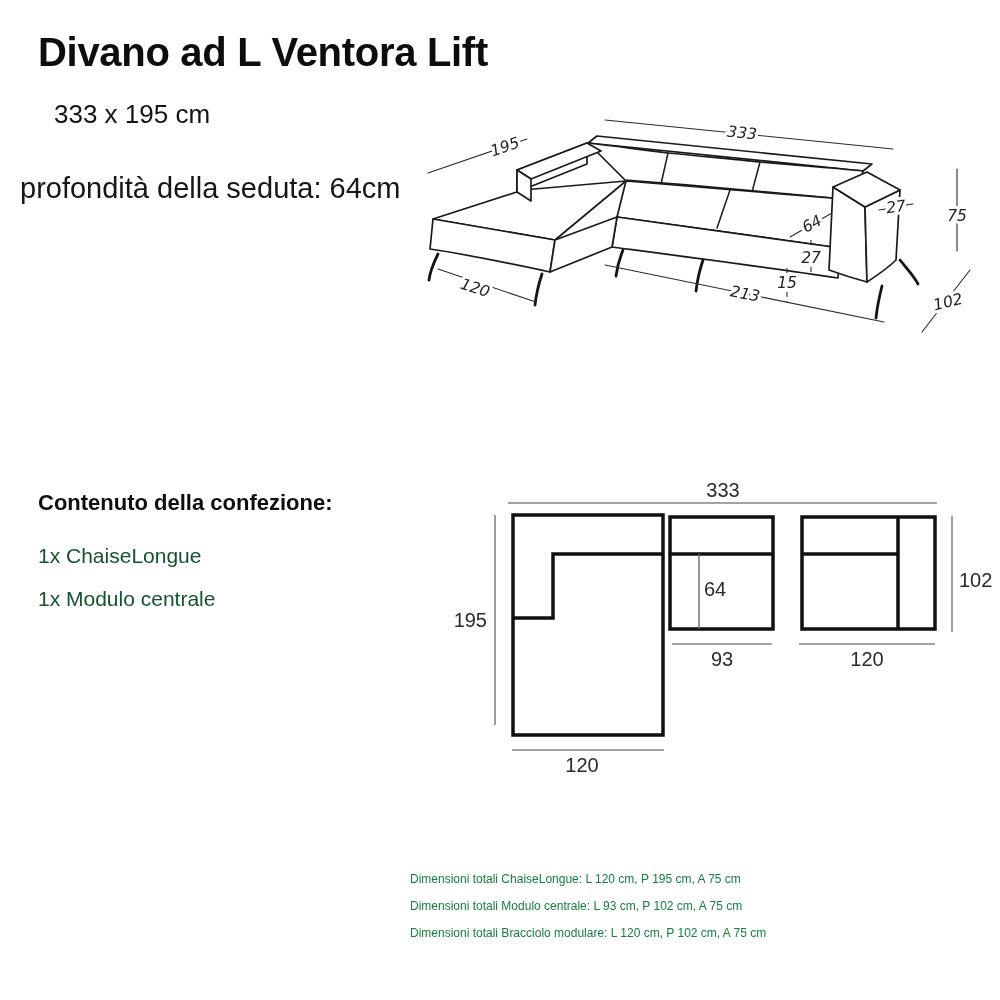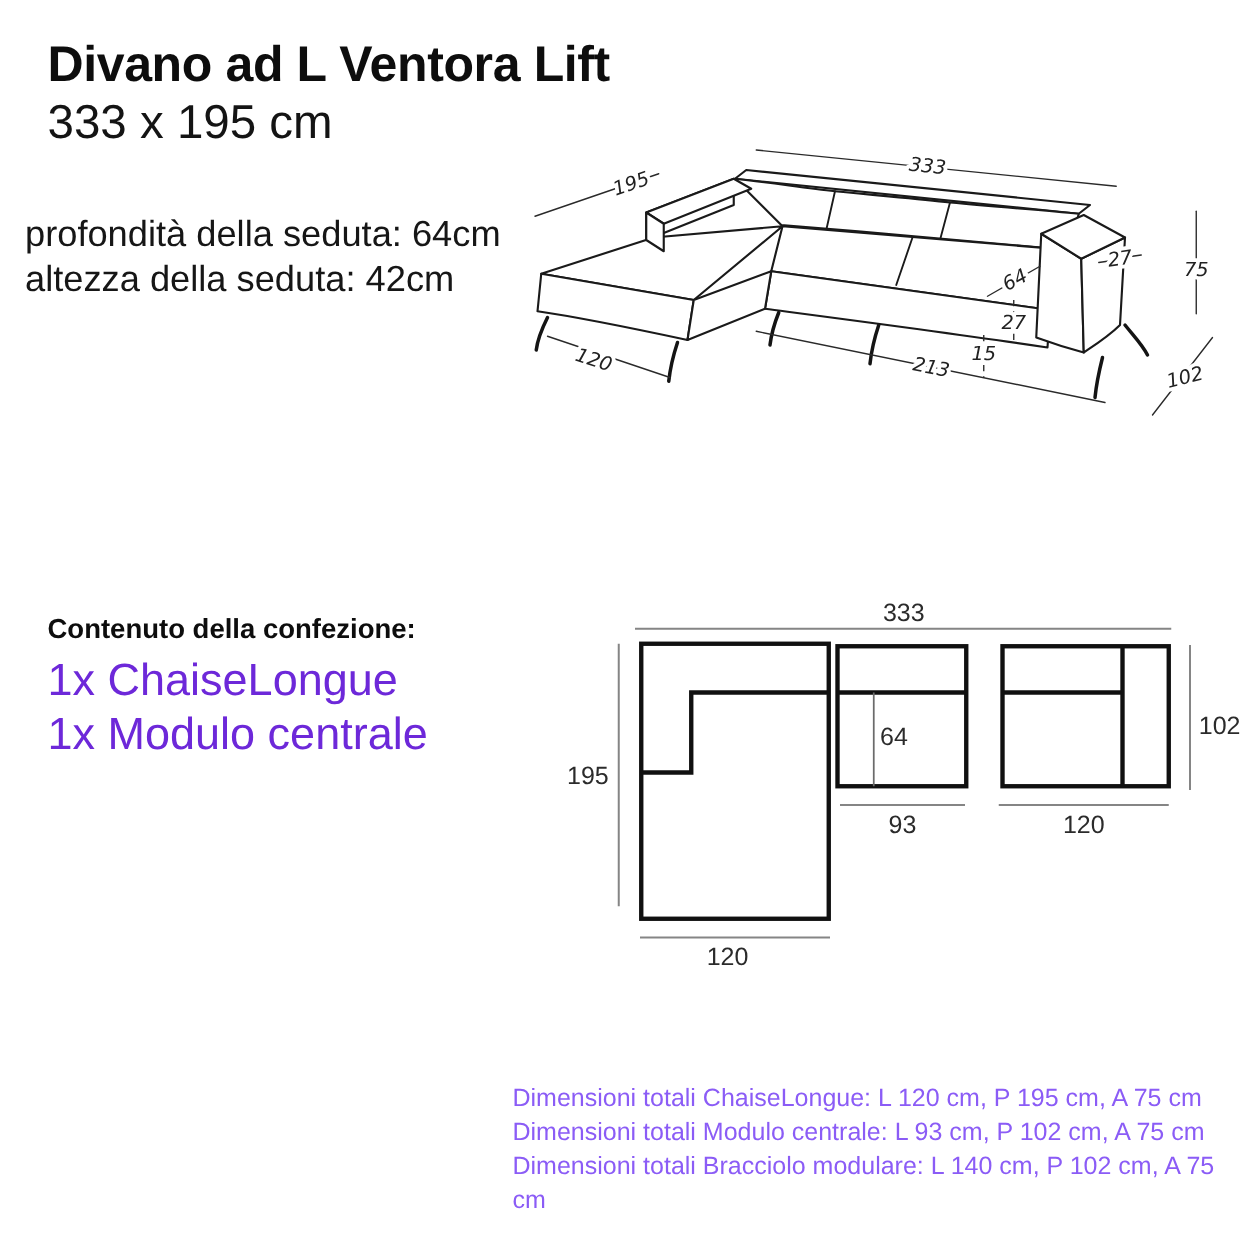--- a/index.html
+++ b/index.html
@@ -1,26 +1,26 @@
 <!DOCTYPE html>
 <html><head>
 <meta charset="utf-8">
 <style>
   html,body{margin:0;padding:0;background:#fff;}
   .page{position:relative;width:1000px;height:1000px;background:#ffffff;overflow:hidden;
         font-family:"Liberation Sans",sans-serif;color:#111;}
   .header{position:absolute;left:38px;top:28px;}
   .title{font-size:40px;line-height:48px;font-weight:700;margin:0;letter-spacing:-0.3px;color:#0d0d0d;}
-  .subtitle{font-size:38px;line-height:44px;font-weight:400;margin:0;color:#141414;}
+  .subtitle{font-size:26px;line-height:44px;font-weight:400;margin:16px;color:#141414;}
   .seat-specs{position:absolute;left:20px;top:170px;font-size:29px;line-height:36px;color:#161616;}
   .package{position:absolute;left:38px;top:484px;}
   .package-heading{font-size:22px;line-height:38px;font-weight:700;margin:0;color:#0d0d0d;}
-  .package-list{margin:0 0 0;padding:0;list-style:none;font-size:36px;line-height:43px;color:#6d28d9;}
+  .package-list{margin:12px 0 0;padding:0;list-style:none;font-size:21px;line-height:43px;color:#14532d;}
   .footer-left{position:absolute;left:38px;top:876px;font-size:22px;line-height:32px;color:#161616;}
-  .footer-right{position:absolute;left:410px;top:866px;font-size:20px;line-height:27px;color:#8b5cf6;}
+  .footer-right{position:absolute;left:410px;top:866px;font-size:12px;line-height:27px;color:#15803d;}
   svg{position:absolute;display:block;overflow:visible;}
   .sofa-svg{left:420px;top:112px;}
   .mod-svg{left:440px;top:480px;}
   .outline{fill:#ffffff;stroke:#1a1a1a;stroke-width:1.7;stroke-linejoin:round;stroke-linecap:round;}
   .seamline{fill:none;stroke:#1a1a1a;stroke-width:1.5;stroke-linecap:round;}
   .leg{fill:none;stroke:#141414;stroke-width:2.8;stroke-linecap:round;}
   .dim{fill:none;stroke:#2a2a2a;stroke-width:1.1;stroke-linecap:round;}
   .dimdash{fill:none;stroke:#2a2a2a;stroke-width:1.1;stroke-dasharray:5 4;}
   .dimlabel{font-family:"DejaVu Sans",sans-serif;font-style:italic;font-size:15.5px;fill:#222;
             text-anchor:middle;paint-order:stroke;stroke:#ffffff;stroke-width:6px;stroke-linejoin:round;}
@@ -35,21 +35,20 @@
 
 <div class="page">
 
   <div class="header">
     <h1 class="title">Divano ad L Ventora Lift</h1>
     <h2 class="subtitle">333 x 195 cm</h2>
   </div>
 
   <div class="seat-specs">
     <div>profondità della seduta: 64cm</div>
-    <div>altezza della seduta: 42cm</div>
   </div>
 
   <svg class="sofa-svg" width="560" height="235" viewBox="0 0 560 235">
 
     <path class="outline" d="M168,31 L177,24 L452,52 L443,59 Z"></path>
 
     <path class="outline" d="M168,31 C195,34 222,38 248,41 C288,45 315,47 340,50 C382,54 414,56 443,59 L435,88 C360,81 282,74 205,68 Z"></path>
     <path class="seamline" d="M248,41 L241,72"></path>
     <path class="seamline" d="M340,50 L332,80"></path>
 
@@ -134,16 +133,16 @@
     <path class="moddim" d="M512,36 L512,152"></path>
     <text class="modlabel" x="519" y="107" text-anchor="start">102</text>
     <path class="moddim" d="M359,164 L495,164"></path>
     <text class="modlabel" x="427" y="186" text-anchor="middle">120</text>
   </svg>
 
 
   <div class="footer-right">
     <div>Dimensioni totali ChaiseLongue: L 120 cm, P 195 cm, A 75 cm</div>
     <div>Dimensioni totali Modulo centrale: L 93 cm, P 102 cm, A 75 cm</div>
-    <div>Dimensioni totali Bracciolo modulare: L 140 cm, P 102 cm, A 75 cm</div>
+    <div>Dimensioni totali Bracciolo modulare: L 120 cm, P 102 cm, A 75 cm</div>
   </div>
 
 </div>
 
 </body></html>

